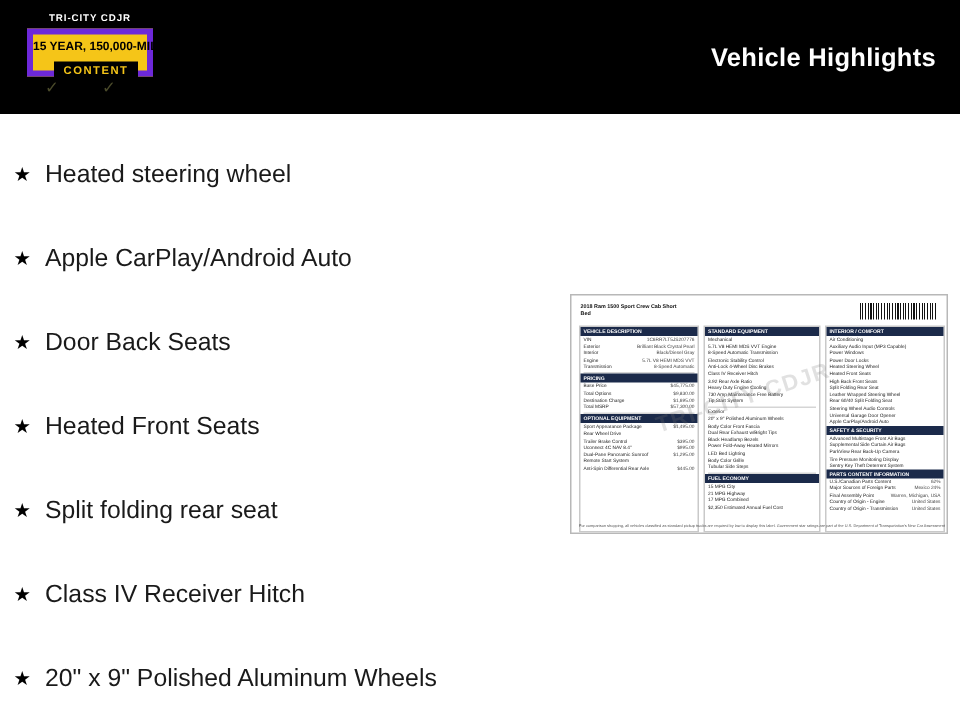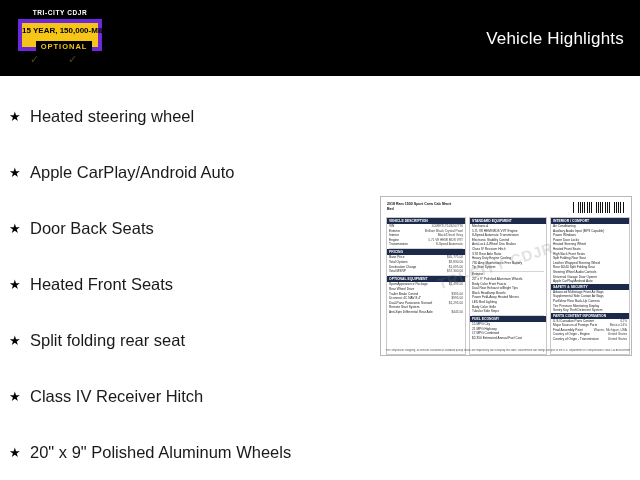--- a/index.html
+++ b/index.html
@@ -24,21 +24,21 @@
     width: 640px;
     height: 76px;
     background: #000000;
   }
   .header-title {
     position: absolute;
     right: 16px;
     top: 29px;
     color: #ffffff;
     font-size: 17px;
-    font-weight: 400;
+    font-weight: 700;
     letter-spacing: 0.2px;
     white-space: nowrap;
   }
 
   
   .logo-wrap {
     position: absolute;
     left: 16px;
     top: 8px;
     width: 88px;
@@ -232,21 +232,21 @@
 </head>
 <body>
 
 <div id="page">
 
   <div class="header">
     <div class="logo-wrap">
       <div class="logo-brand">TRI-CITY CDJR</div>
       <div class="logo-badge">
         <div class="l1">15 YEAR, 150,000-MILE</div>
-        <div class="l2">OPTIONAL</div>
+        <div class="l2">CONTENT</div>
       </div>
       <div class="logo-check c1">✓</div>
       <div class="logo-check c2">✓</div>
     </div>
     <div class="header-title">Vehicle Highlights</div>
   </div>
 
   <ul class="features">
     <li class="feature-item">
       <span class="feature-bullet">★</span>

